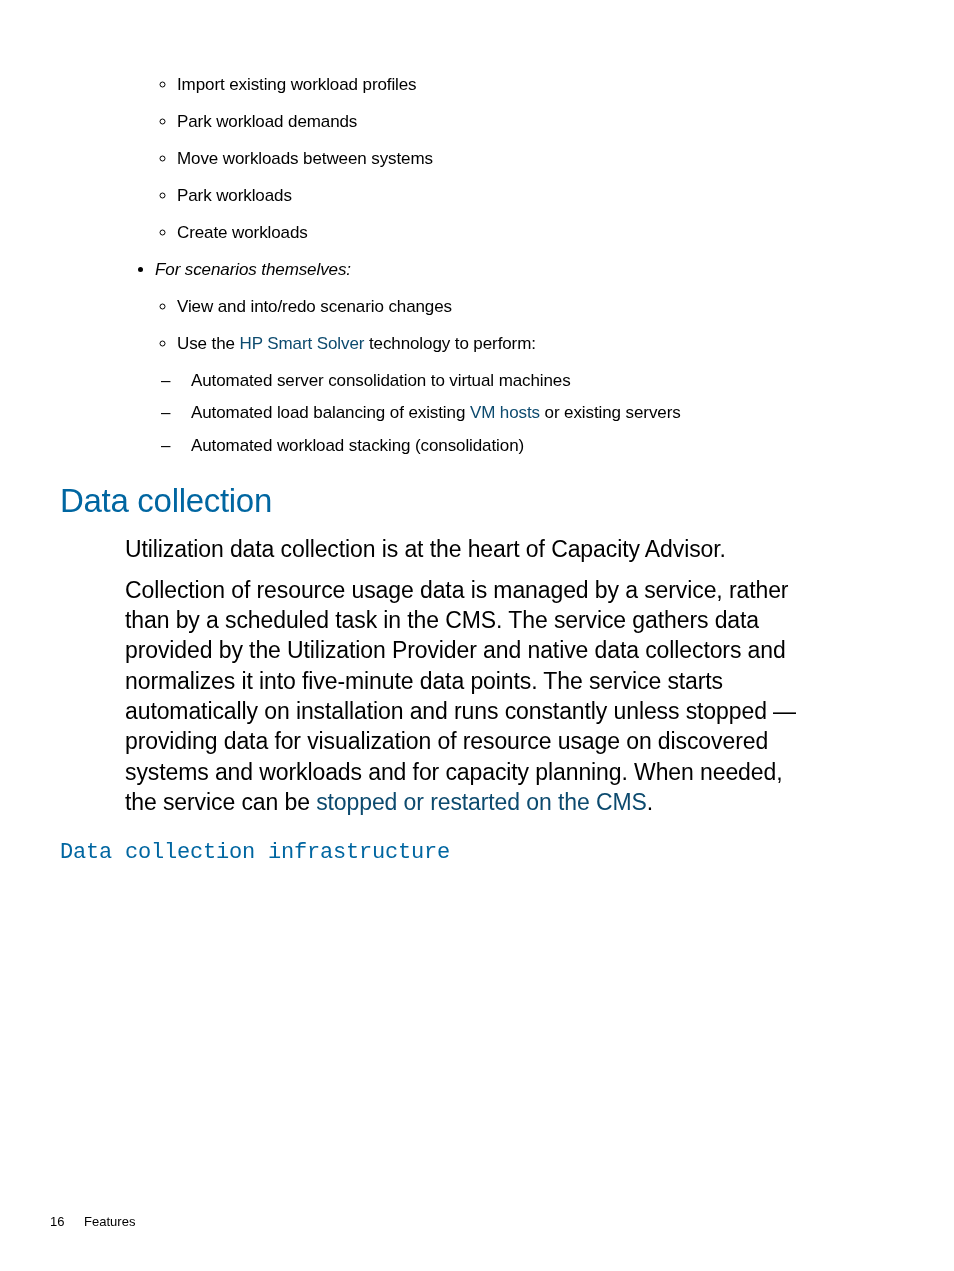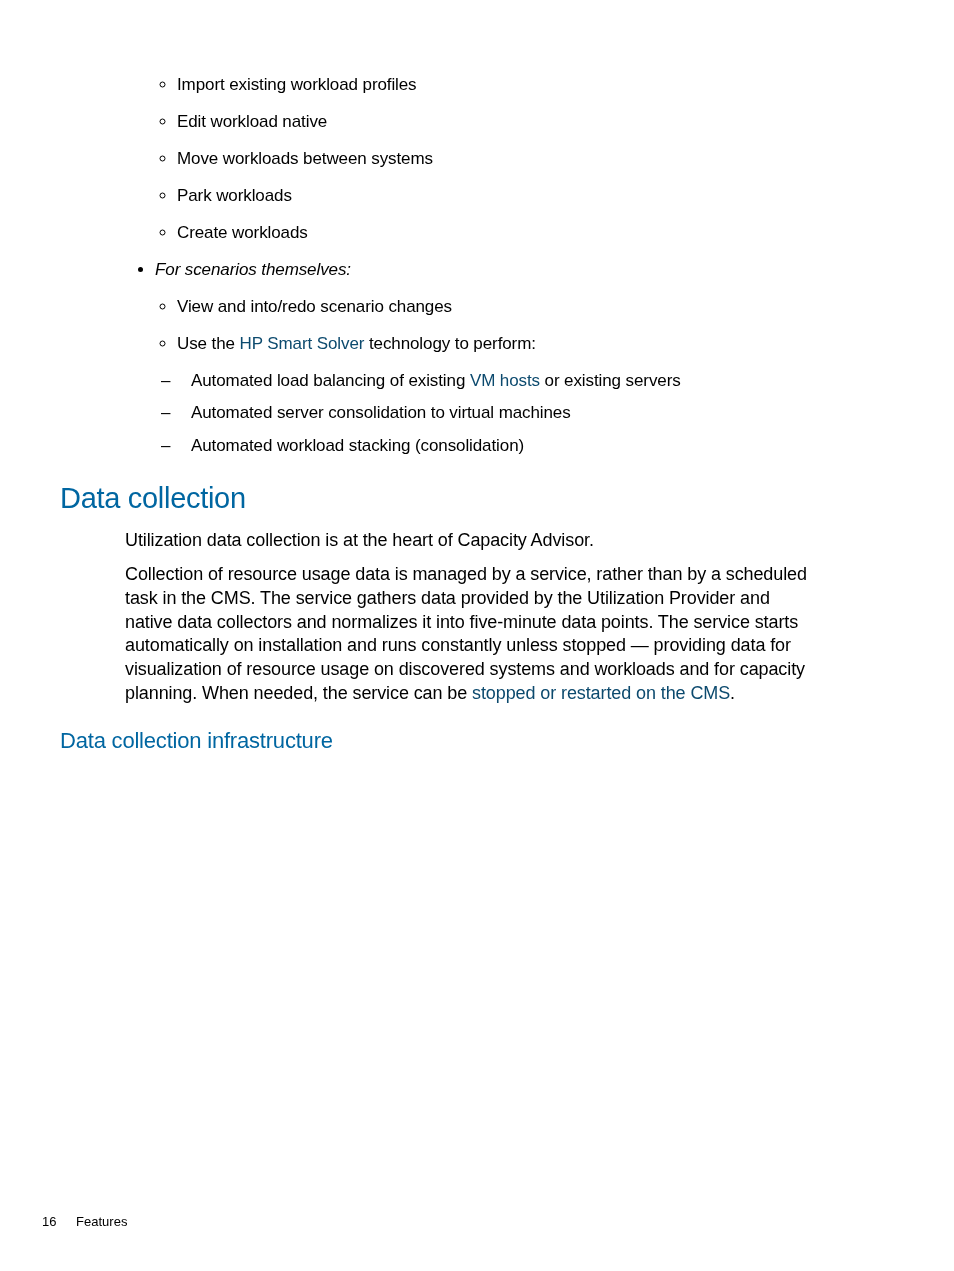--- a/index.html
+++ b/index.html
@@ -11,78 +11,79 @@
     padding: 60px 60px 28px 60px;
   }
   .content-block { margin-left: 65px; }
   ul.disc { list-style: disc; padding-left: 30px; font-style: italic; }
   ul.circle { list-style: circle; padding-left: 52px; }
   ul.dash { list-style: none; padding-left: 66px; }
   ul.dash > li::before { content: "–"; position: absolute; margin-left: -30px; }
   li { font-size: 17px; line-height: 1.35; margin: 14px 0; font-weight: 400; letter-spacing: -0.1px; }
   ul.dash > li { margin: 10px 0; }
   .h1 {
-    font-size: 29px;
+    font-size: 33px;
     font-weight: 300;
     color: #0066a1;
     margin: 24px 0 14px 0;
     letter-spacing: -0.3px;
   }
   .h2 {
     font-size: 22px;
     font-weight: 300;
     color: #0066a1;
     margin: 22px 0 10px 0;
     letter-spacing: -0.2px;
+    font-family: Liberation Mono, monospace;
   }
   p.body {
-    font-size: 18px;
+    font-size: 23px;
     line-height: 1.32;
     margin: 10px 0 10px 65px;
     letter-spacing: -0.1px;
   }
   .link { color: #0c4a6e; }
   .footer {
     position: absolute;
     bottom: 42px;
-    left: 42px;
+    left: 50px;
     font-size: 13px;
   }
   .footer .pageno { margin-right: 16px; }
 </style>
 </head>
 <body>
 
 <div class="page">
 
   <div class="content-block">
     <ul class="circle">
       <li>Import existing workload profiles</li>
-      <li>Edit workload native</li>
+      <li>Park workload demands</li>
       <li>Move workloads between systems</li>
       <li>Park workloads</li>
       <li>Create workloads</li>
     </ul>
 
     <ul class="disc">
       <li>For scenarios themselves:</li>
     </ul>
 
     <ul class="circle">
       <li>View and into/redo scenario changes</li>
       <li>
         <span>Use the </span><span class="link">HP Smart Solver</span><span> technology to perform:</span>
       </li>
     </ul>
 
     <ul class="dash">
+      <li>Automated server consolidation to virtual machines</li>
       <li>
         <span>Automated load balancing of existing </span><span class="link">VM hosts</span><span> or existing servers</span>
       </li>
-      <li>Automated server consolidation to virtual machines</li>
       <li>Automated workload stacking (consolidation)</li>
     </ul>
 
   </div>
 
   <h1 class="h1">Data collection</h1>
   <p class="body">Utilization data collection is at the heart of Capacity Advisor.</p>
   <p class="body">
     <span>Collection of resource usage data is managed by a service, rather than by a scheduled task in the CMS. The service gathers data provided by the Utilization Provider and native data collectors and normalizes it into five-minute data points. The service starts automatically on installation and runs constantly unless stopped — providing data for visualization of resource usage on discovered systems and workloads and for capacity planning. When needed, the service can be </span><span class="link">stopped or restarted on the CMS</span><span>.</span>
   </p>

